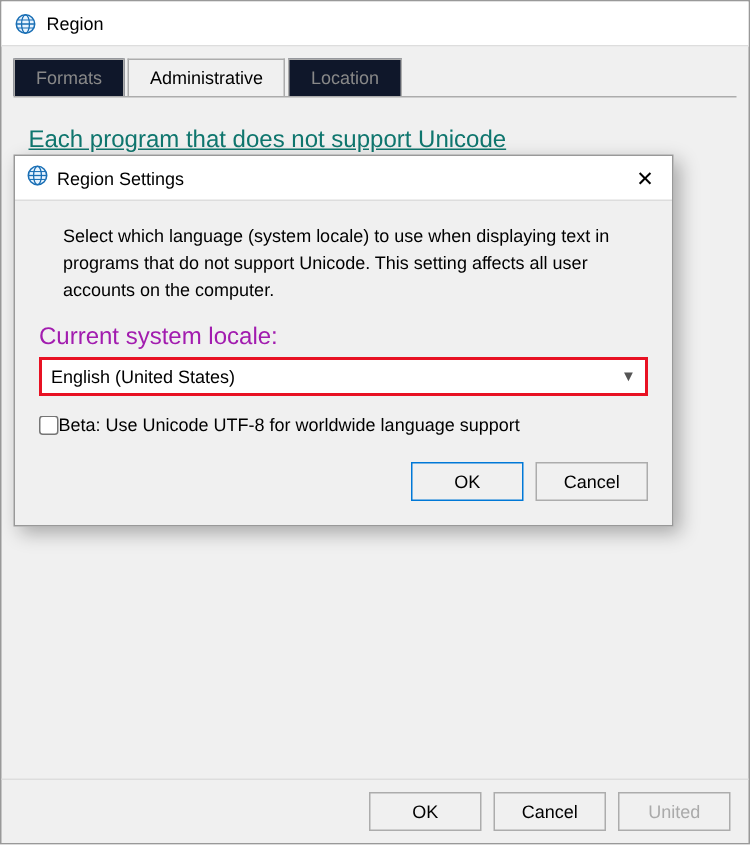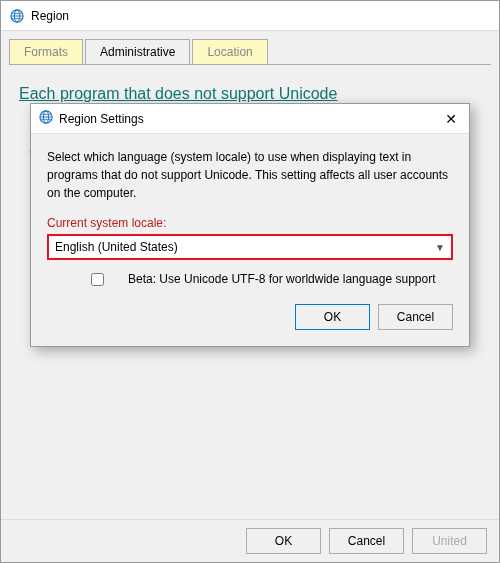--- a/index.html
+++ b/index.html
@@ -62,21 +62,21 @@
       display: flex;
       border-bottom: 1px solid #acacac;
       margin-bottom: 8px;
     }
 
     .tab {
       padding: 5px 14px;
       font-size: 12px;
       border: 1px solid #acacac;
       border-bottom: none;
-      background: #fef9c3;
+      background: #0f172a;
       color: #888;
       margin-right: 2px;
       cursor: pointer;
     }
 
     
     .bg-content {
       flex: 1;
       padding: 10px;
       position: relative;
@@ -149,21 +149,20 @@
       color: #aaa;
       cursor: default;
     }
 
     
     .modal-overlay {
       position: absolute;
       top: 0; left: 0; right: 0; bottom: 0;
       display: flex;
       align-items: flex-start;
-      justify-content: center;
       padding-top: 30px;
       z-index: 10;
     }
 
     .modal {
       width: 440px;
       background: #f0f0f0;
       border: 1px solid #999;
       box-shadow: 4px 4px 12px rgba(0,0,0,0.3);
     }
@@ -204,26 +203,27 @@
 
     .modal-body {
       padding: 14px 16px;
     }
 
     .modal-description {
       font-size: 12px;
       line-height: 1.5;
       color: #000;
       margin-bottom: 14px;
+      margin-left: 16px;
     }
 
     .field-label {
-      font-size: 12px;
+      font-size: 16px;
       margin-bottom: 4px;
-      color: #b91c1c;
+      color: #a21caf;
     }
 
     .dropdown-wrapper {
       position: relative;
       margin-bottom: 12px;
     }
 
     .dropdown-select {
       width: 100%;
       height: 26px;
@@ -249,23 +249,22 @@
       align-items: center;
       justify-content: center;
       pointer-events: none;
       font-size: 10px;
       color: #555;
     }
 
     .checkbox-row {
       display: flex;
       align-items: center;
-      gap: 24px;
+      gap: 0;
       margin-bottom: 14px;
-      margin-left: 44px;
     }
 
     .checkbox-input {
       width: 13px;
       height: 13px;
       cursor: pointer;
     }
 
     .checkbox-label {
       font-size: 12px;

